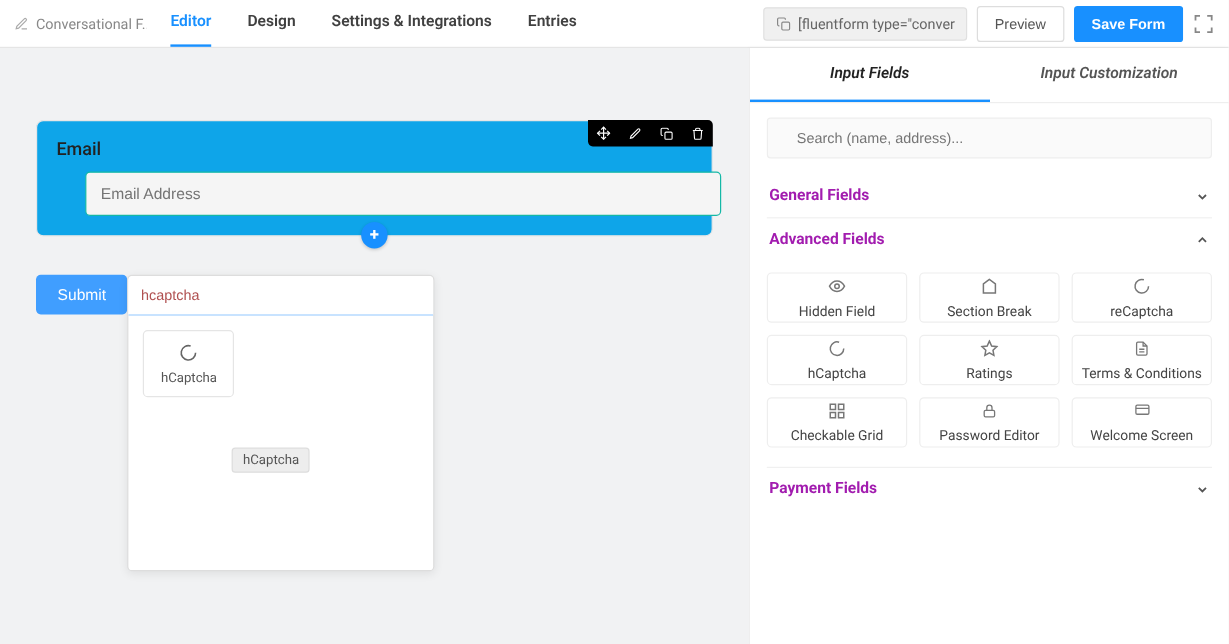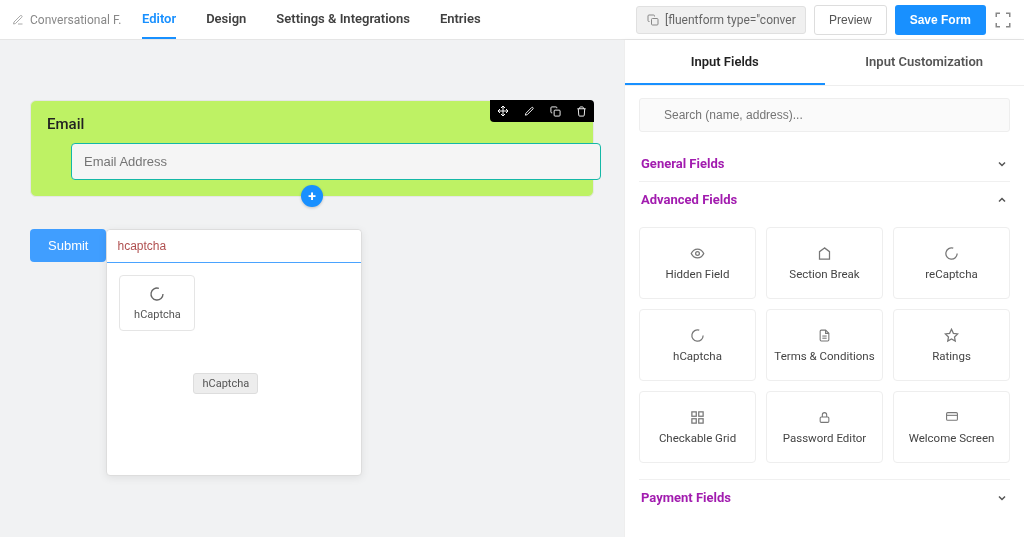--- a/index.html
+++ b/index.html
@@ -11,46 +11,46 @@
   .tab { color: #404040; font-size: 13px; font-weight: 600; padding: 11px 0; cursor: pointer; border-bottom: 2px solid transparent; }
   .tab.active { color: #1890ff; border-bottom: 2px solid #1890ff; }
   .top-right { margin-left: auto; display: flex; align-items: center; gap: 8px; }
   .shortcode { background: #f0f0f0; border: 1px solid #e0e0e0; border-radius: 3px; padding: 6px 10px; font-size: 12px; color: #666; display: flex; align-items: center; gap: 6px; max-width: 170px; overflow: hidden; white-space: nowrap; }
   .btn { border-radius: 3px; padding: 7px 14px; font-size: 12px; cursor: pointer; border: 1px solid transparent; }
   .btn-preview { background: #fff; color: #555; border: 1px solid #ddd; }
   .btn-save { background: #1890ff; color: #fff; font-weight: 600; }
   .fullscreen-icon { width: 18px; height: 18px; display: inline-block; cursor: pointer; color: #888; }
   .main { display: flex; height: calc(100% - 40px); }
   .canvas-area { flex: 1; position: relative; padding: 60px 30px 20px 30px; background: #f1f2f3; }
-  .field-card { background: #bef264; border: 1px solid #e6e6e6; border-radius: 6px; padding: 14px 16px 16px 16px; position: relative; }
+  .field-card { background: #0ea5e9; border: 1px solid #e6e6e6; border-radius: 6px; padding: 14px 16px 16px 16px; position: relative; }
   .field-toolbar { position: absolute; top: -1px; right: -1px; background: #000; border-radius: 0 4px 0 4px; display: flex; }
   .field-toolbar span { width: 26px; height: 22px; display: flex; align-items: center; justify-content: center; color: #fff; cursor: pointer; }
   .field-label { font-size: 15px; color: #222; margin-bottom: 10px; font-weight: 500; }
   .field-input { width: 100%; border: 1px solid #14b8a6; background: #f5f5f5; border-radius: 4px; padding: 10px 12px; font-size: 13px; color: #999; margin-left: 24px; }
   .add-circle { position: absolute; left: 50%; transform: translateX(-50%); bottom: -11px; width: 22px; height: 22px; border-radius: 50%; background: #1890ff; color: #fff; display: flex; align-items: center; justify-content: center; font-size: 14px; font-weight: bold; cursor: pointer; box-shadow: 0 1px 3px rgba(0,0,0,0.2); }
   .submit-row { margin-top: 32px; display: flex; gap: 0; align-items: flex-start; }
   .btn-submit { background: #409eff; color: #fff; border-radius: 4px; padding: 9px 18px; font-size: 13px; font-weight: 500; border: none; cursor: pointer; }
   .search-popover { width: 256px; background: #fff; border: 1px solid #ddd; border-radius: 4px; box-shadow: 0 2px 8px rgba(0,0,0,0.08); padding: 0; }
   .search-input { width: 100%; border: none; border-bottom: 1px solid #4aa3ff; padding: 9px 10px; font-size: 12px; outline: none; color: #b05050; border-radius: 4px 4px 0 0; }
   .result-cell { width: 76px; height: 56px; border: 1px solid #e5e5e5; border-radius: 4px; margin: 12px; display: flex; flex-direction: column; align-items: center; justify-content: center; gap: 6px; cursor: pointer; }
   .result-cell .ic { color: #666; }
   .result-cell .lbl { font-size: 11px; color: #555; }
   .tooltip { display: inline-block; background: #ededed; border: 1px solid #ddd; color: #555; font-size: 11px; padding: 3px 8px; border-radius: 3px; margin: 30px 0 0 86px; }
   .pop-body { min-height: 200px; }
   .sidebar { width: 400px; background: #fff; border-left: 1px solid #eee; display: flex; flex-direction: column; box-shadow: -1px 0 4px rgba(0,0,0,0.04); }
-  .side-tabs { display: flex; border-bottom: 1px solid #eee; }
+  .side-tabs { display: flex; border-bottom: 1px solid #eee; font-style: italic; }
   .side-tab { flex: 1; text-align: center; padding: 14px 0; font-size: 13px; font-weight: 600; color: #555; cursor: pointer; }
   .side-tab.active { color: #222; border-bottom: 2px solid #1890ff; }
   .side-content { padding: 12px 14px; overflow-y: auto; }
   .side-search { width: 100%; border: 1px solid #eee; background: #fafafa; border-radius: 3px; padding: 9px 24px; font-size: 12px; color: #999; margin-bottom: 14px; }
   .accordion-head { display: flex; align-items: center; justify-content: space-between; padding: 10px 2px; font-size: 13px; font-weight: 700; color: #a21caf; cursor: pointer; border-top: 1px solid #f0f0f0; }
   .accordion-head:first-of-type { border-top: none; }
   .chev { color: #555; display: inline-flex; }
   .field-grid { display: grid; grid-template-columns: repeat(3, 1fr); gap: 10px; padding: 10px 0 16px 0; }
-  .field-item { background: #fff; border: 1px solid #eee; border-radius: 4px; height: 72px; display: flex; flex-direction: column; align-items: center; justify-content: center; gap: 5px; cursor: pointer; font-size: 11.5px; color: #444; }
+  .field-item { background: #fff; border: 1px solid #eee; border-radius: 4px; height: 42px; display: flex; flex-direction: column; align-items: center; justify-content: center; gap: 5px; cursor: pointer; font-size: 11.5px; color: #444; }
   .field-item .ic { color: #777; height: 16px; display: flex; align-items: center; }
   svg { display: block; }
 </style>
 </head>
 <body>
 
 <div class="topbar">
   <div class="brand">
     <span class="brand-icon">
       <svg width="12" height="12" viewBox="0 0 24 24" fill="none" stroke="currentColor" stroke-width="2">
@@ -200,40 +200,40 @@
         <div class="field-item">
           <span class="ic">
               <svg width="15" height="15" viewBox="0 0 24 24" fill="none" stroke="currentColor" stroke-width="2">
                 <path d="M21 12a9 9 0 1 1-6.2-8.5"></path>
               </svg>
             </span>
           <span>hCaptcha</span>
         </div>
         <div class="field-item">
           <span class="ic">
+              <svg width="15" height="15" viewBox="0 0 24 24" fill="none" stroke="currentColor" stroke-width="2">
+                <path d="m12 2 3 6.5 7 .9-5.2 4.9L18 21l-6-3.4L6 21l1.2-6.7L2 9.4l7-.9Z"></path>
+              </svg>
+            </span>
+          <span>Ratings</span>
+        </div>
+        <div class="field-item">
+          <span class="ic">
               <svg width="13" height="15" viewBox="0 0 24 24" fill="none" stroke="currentColor" stroke-width="2">
                 <path d="M14 2H6a2 2 0 0 0-2 2v16a2 2 0 0 0 2 2h12a2 2 0 0 0 2-2V8z"></path>
                 <path d="M14 2v6h6"></path>
                 <path d="M8 13h8"></path>
                 <path d="M8 17h8"></path>
               </svg>
             </span>
           <span>Terms &amp; Conditions</span>
         </div>
         <div class="field-item">
           <span class="ic">
               <svg width="15" height="15" viewBox="0 0 24 24" fill="none" stroke="currentColor" stroke-width="2">
-                <path d="m12 2 3 6.5 7 .9-5.2 4.9L18 21l-6-3.4L6 21l1.2-6.7L2 9.4l7-.9Z"></path>
-              </svg>
-            </span>
-          <span>Ratings</span>
-        </div>
-        <div class="field-item">
-          <span class="ic">
-              <svg width="15" height="15" viewBox="0 0 24 24" fill="none" stroke="currentColor" stroke-width="2">
                 <rect x="3" y="3" width="7" height="7"></rect>
                 <rect x="14" y="3" width="7" height="7"></rect>
                 <rect x="3" y="14" width="7" height="7"></rect>
                 <rect x="14" y="14" width="7" height="7"></rect>
               </svg>
             </span>
           <span>Checkable Grid</span>
         </div>
         <div class="field-item">
           <span class="ic">

